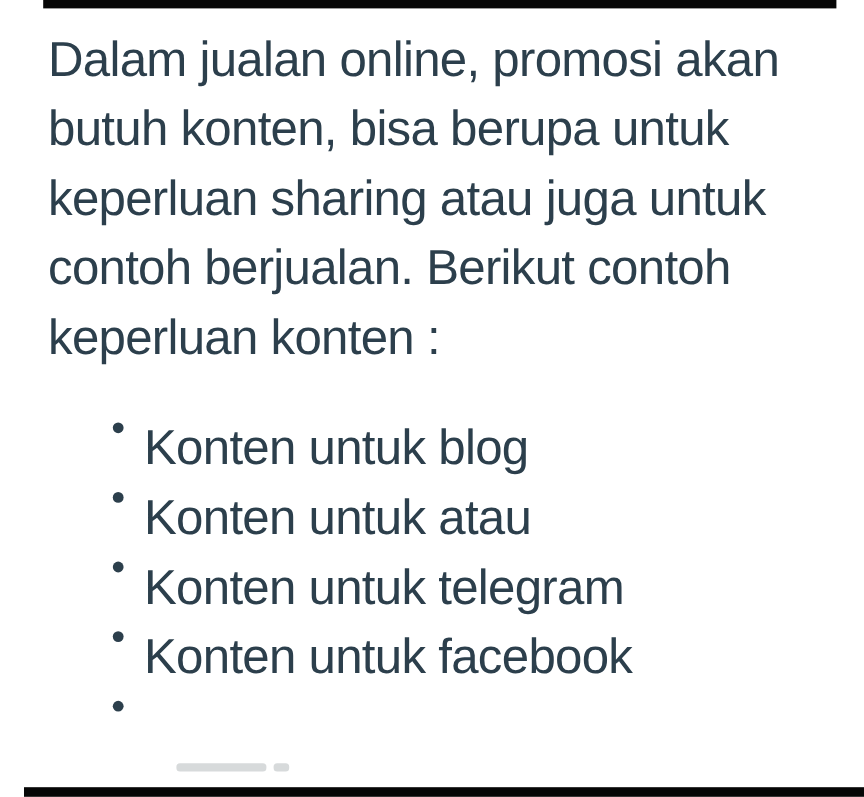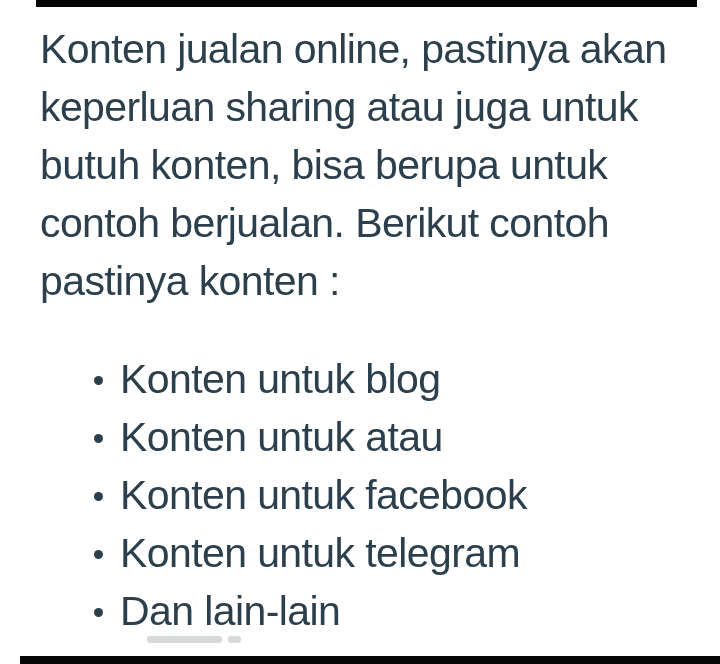--- a/index.html
+++ b/index.html
@@ -33,21 +33,20 @@
     font-weight: 400;
   }
   .pline { white-space: nowrap; }
   .examples-list {
     list-style: none;
     margin: 40px 0 0 0;
     padding: 0;
   }
   .examples-list li {
     display: flex;
-    align-items: center;
     height: 58px;
     margin-left: 94px;
     font-size: 41px;
     letter-spacing: -0.6px;
     white-space: nowrap;
   }
   .bullet {
     flex: 0 0 auto;
     width: 9px;
     height: 9px;
@@ -84,48 +83,47 @@
 </style>
 </head>
 <body>
 
 <div class="content">
 
   <div class="top-crop-bar"></div>
 
   <div class="paragraph">
 
-  <div class="pline">Konten jualan online, pastinya akan</div>
+  <div class="pline">Dalam jualan online, promosi akan</div>
+      <div class="pline">butuh konten, bisa berupa untuk</div>
       <div class="pline">keperluan sharing atau juga untuk</div>
-      <div class="pline">butuh konten, bisa berupa untuk</div>
       <div class="pline">contoh berjualan. Berikut contoh</div>
-      <div class="pline">pastinya konten :</div>
+      <div class="pline">keperluan konten :</div>
     </div>
 
   <ul class="examples-list">
 
   <li>
       <span class="bullet"></span>
       <span>Konten untuk blog</span>
     </li>
       <li>
       <span class="bullet"></span>
       <span>Konten untuk atau</span>
     </li>
       <li>
       <span class="bullet"></span>
+      <span>Konten untuk telegram</span>
+    </li>
+      <li>
+      <span class="bullet"></span>
       <span>Konten untuk facebook</span>
     </li>
       <li>
       <span class="bullet"></span>
-      <span>Konten untuk telegram</span>
-    </li>
-      <li>
-      <span class="bullet"></span>
-      <span>Dan lain-lain</span>
     </li>
     </ul>
 
   <div class="smudge smudge-a"></div>
   <div class="smudge smudge-b"></div>
 
   <div class="bottom-crop-bar"></div>
 
 </div>
 

